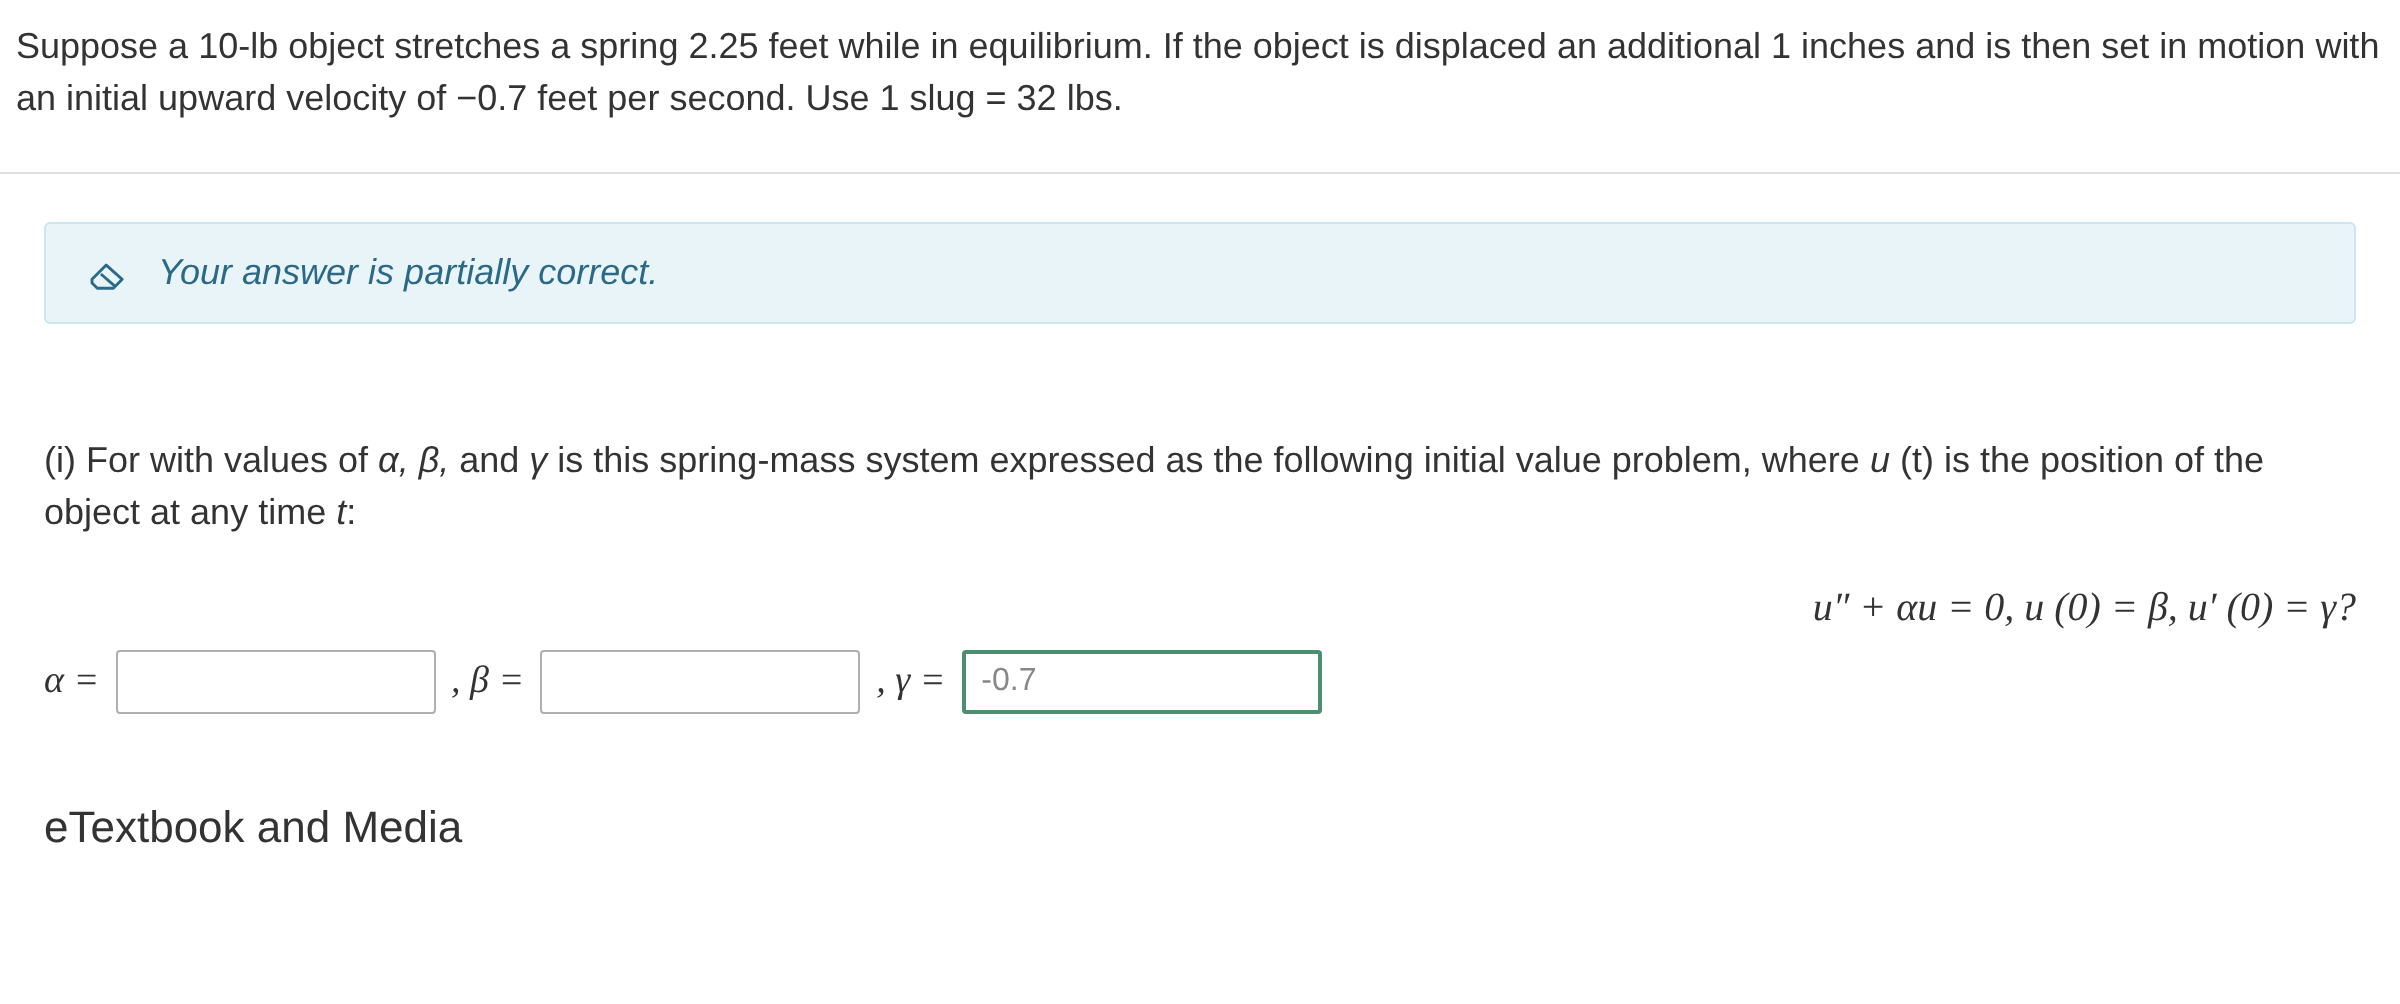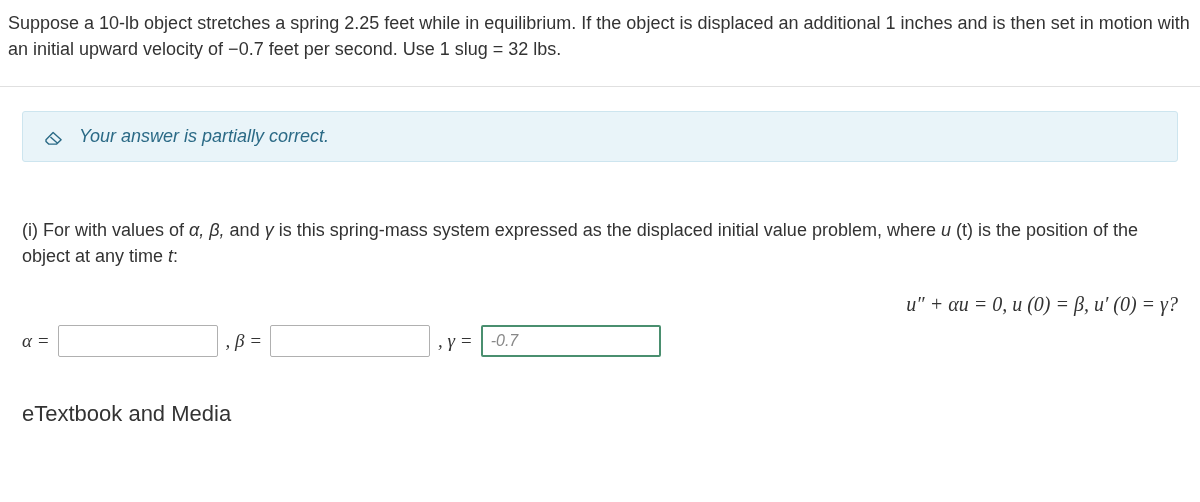--- a/index.html
+++ b/index.html
@@ -66,21 +66,20 @@
       font-size: 16px;
       font-family: -apple-system, BlinkMacSystemFont, "Segoe UI", Helvetica, Arial, sans-serif;
     }
     .inputs-row input.alpha-in, .inputs-row input.beta-in {
       width: 160px;
     }
     .inputs-row input.gamma-in {
       width: 180px;
       border: 2px solid #4a8f6f;
       color: #888;
-      font-style: italic;
     }
     .etextbook {
       margin-top: 44px;
       font-size: 22px;
       color: #333;
     }
     .eraser-icon {
       width: 22px;
       height: 16px;
       display: inline-block;
@@ -99,21 +98,21 @@
     <span class="eraser-icon">
       <svg viewBox="0 0 24 18" width="22" height="16">
         <path d="M 3 12 L 11 4 L 20 12 L 15 17 L 6 17 L 3 14 Z" fill="none" stroke="#2b6a86" stroke-width="1.6" stroke-linejoin="round"></path>
         <path d="M 8 9 L 16 16" stroke="#2b6a86" stroke-width="1.6"></path>
       </svg>
     </span>
     <span class="text">Your answer is partially correct.</span>
   </div>
 
   <div class="part-text">
-    <span>(i) For with values of </span><span class="italic">α, β,</span><span> and </span><span class="italic">γ</span><span> is this spring-mass system expressed as the displaced initial value problem, where </span><span class="italic">u</span><span> (t)</span><span> is the position of the object at any time </span><span class="italic">t</span><span>:</span>
+    <span>(i) For with values of </span><span class="italic">α, β,</span><span> and </span><span class="italic">γ</span><span> is this spring-mass system expressed as the following initial value problem, where </span><span class="italic">u</span><span> (t)</span><span> is the position of the object at any time </span><span class="italic">t</span><span>:</span>
   </div>
 
   <div class="equation">u″ + αu = 0,  u (0) = β,  u′ (0) = γ?</div>
 
   <div class="inputs-row">
     <span class="label">α =</span>
     <input type="text" class="alpha-in" value="" style="">
     <span class="label">, β =</span>
     <input type="text" class="beta-in" value="" style="">
     <span class="label">, γ =</span>

